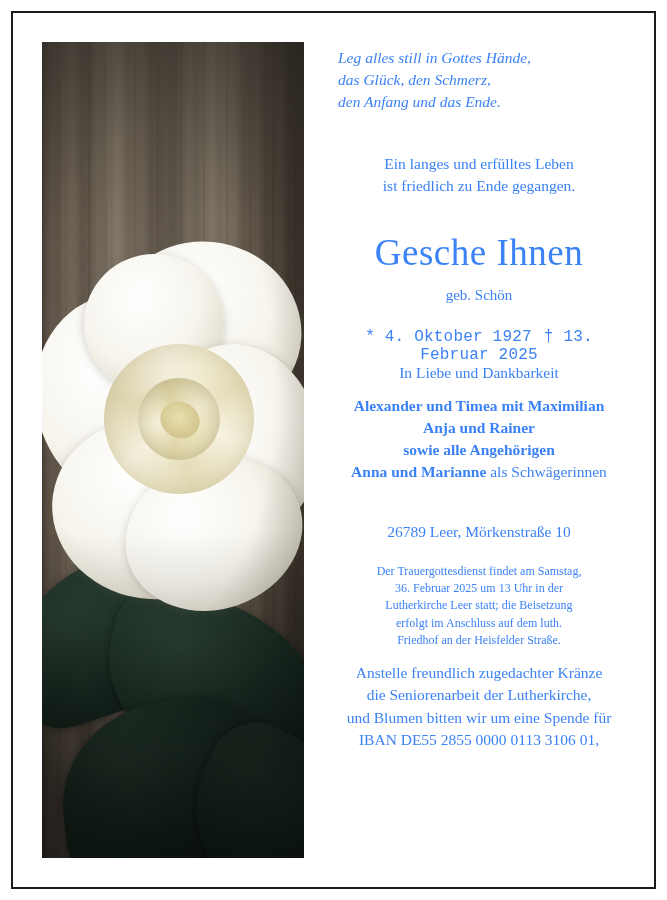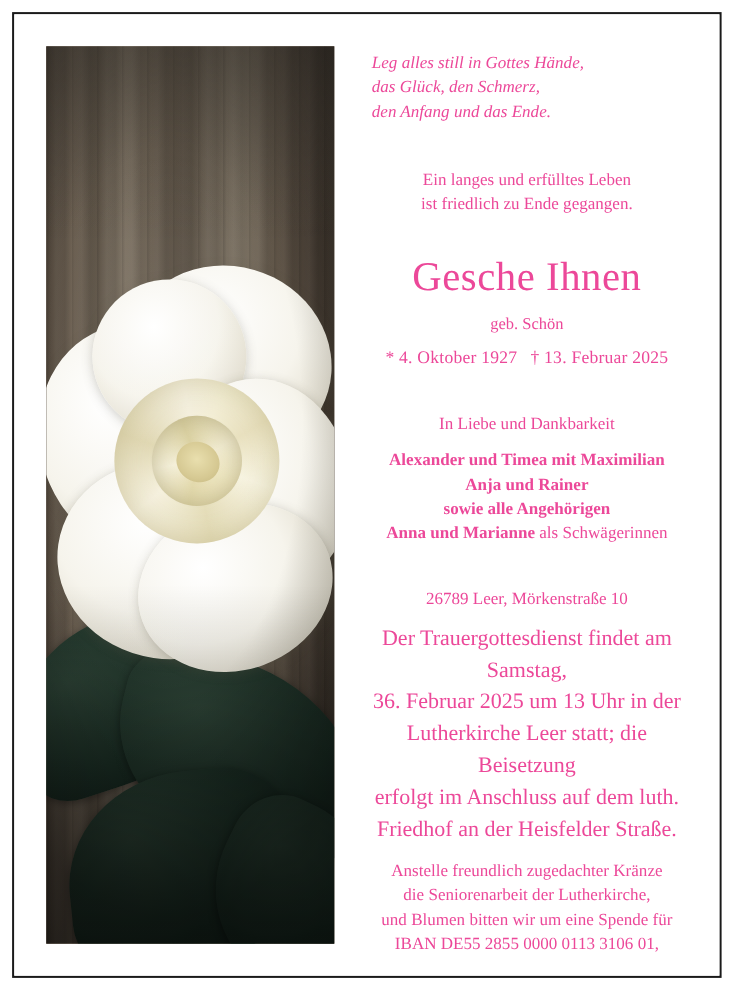--- a/index.html
+++ b/index.html
@@ -171,21 +171,21 @@
 
   
   .text-col {
     flex: 1;
     display: flex;
     flex-direction: column;
     align-items: center;
     text-align: center;
     padding: 34px 24px 18px 24px;
     box-sizing: border-box;
-    color: #ec4899;
+    color: #3b82f6;
   }
   .verse {
     font-style: italic;
     font-size: 15.5px;
     line-height: 1.42;
     align-self: flex-start;
     text-align: left;
     padding-left: 10px;
   }
   .verse div { white-space: nowrap; }
@@ -199,44 +199,44 @@
     margin-top: 35px;
     font-size: 37px;
     letter-spacing: 0.5px;
     line-height: 1.1;
   }
   .maiden {
     margin-top: 13px;
     font-size: 15px;
   }
   .dates {
-    margin-top: 13px;
+    margin-top: 24px;
     font-size: 16px;
     letter-spacing: 0.2px;
+    font-family: Liberation Mono, monospace;
   }
   .dates .sep { display: inline-block; width: 12px; }
 
   .gratitude {
-    margin-top: 42px;
     font-size: 15.5px;
   }
   .family {
     margin-top: 13px;
     font-size: 15.5px;
     line-height: 1.42;
   }
   .family .b { font-weight: bold; }
 
   .address {
     margin-top: 40px;
     font-size: 15.5px;
   }
   .service {
-    margin-top: 12px;
-    font-size: 20px;
+    margin-top: 22px;
+    font-size: 12px;
     line-height: 1.45;
   }
   .donation {
     margin-top: 12px;
     font-size: 15.5px;
     line-height: 1.45;
   }
 </style>
 </head>
 <body>

